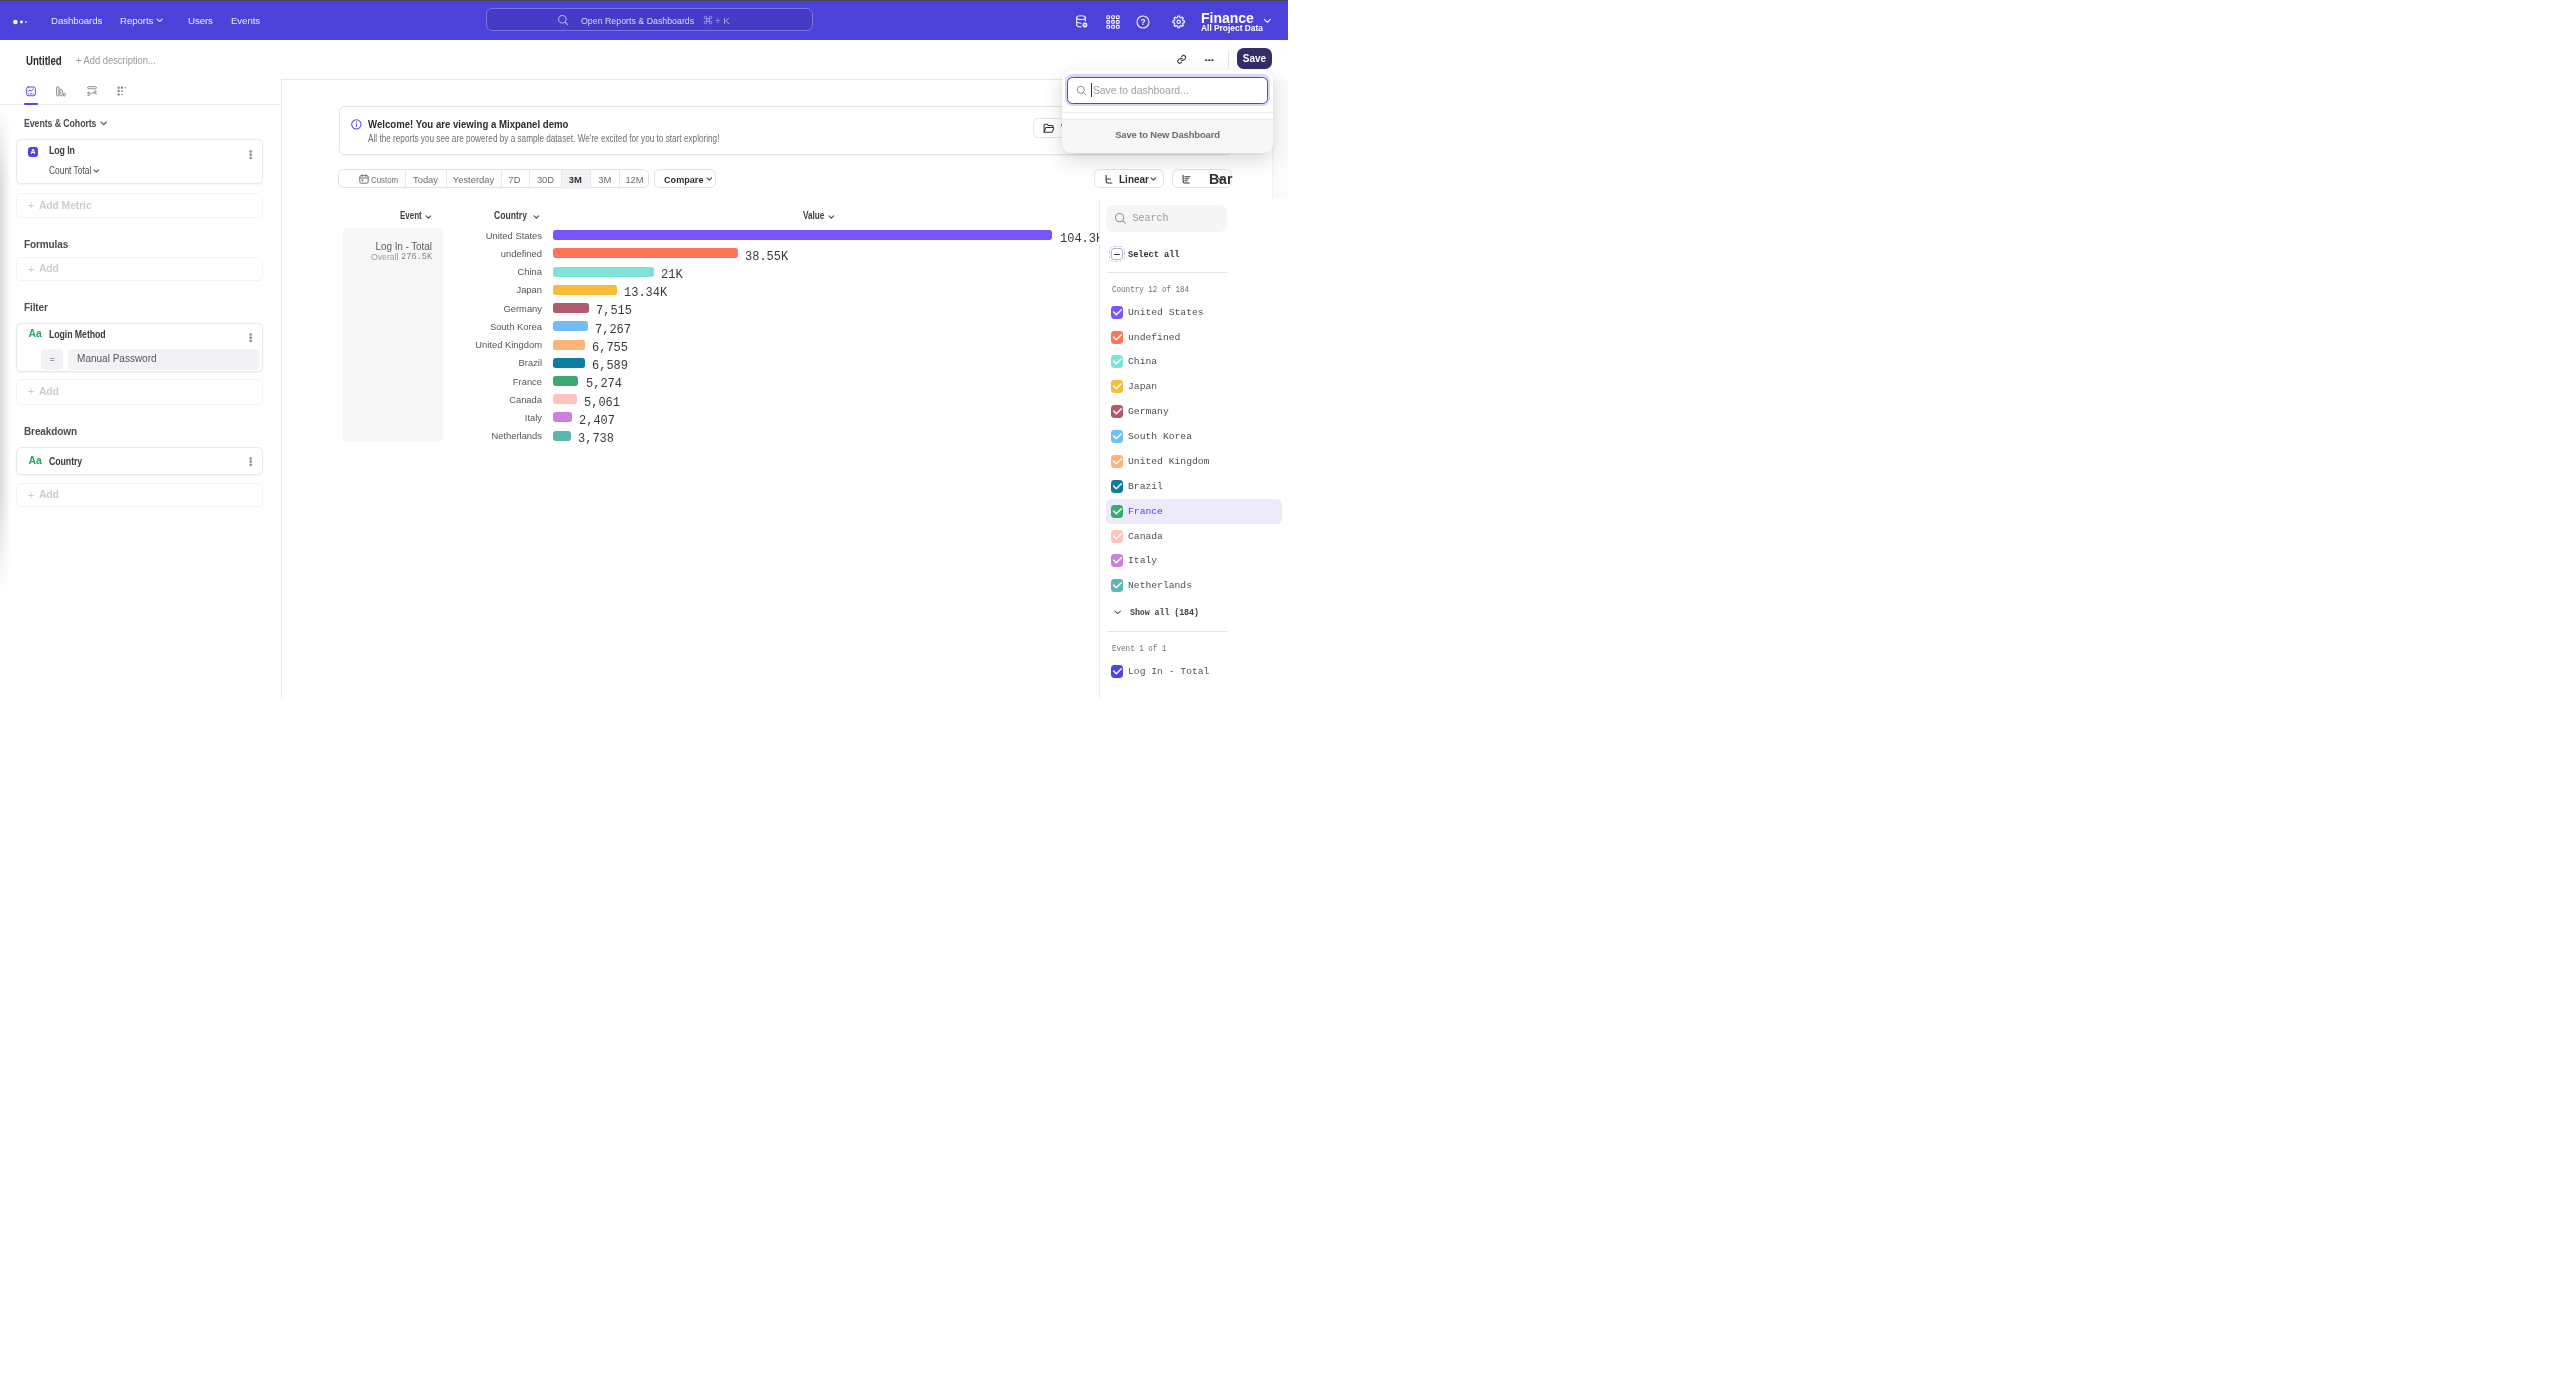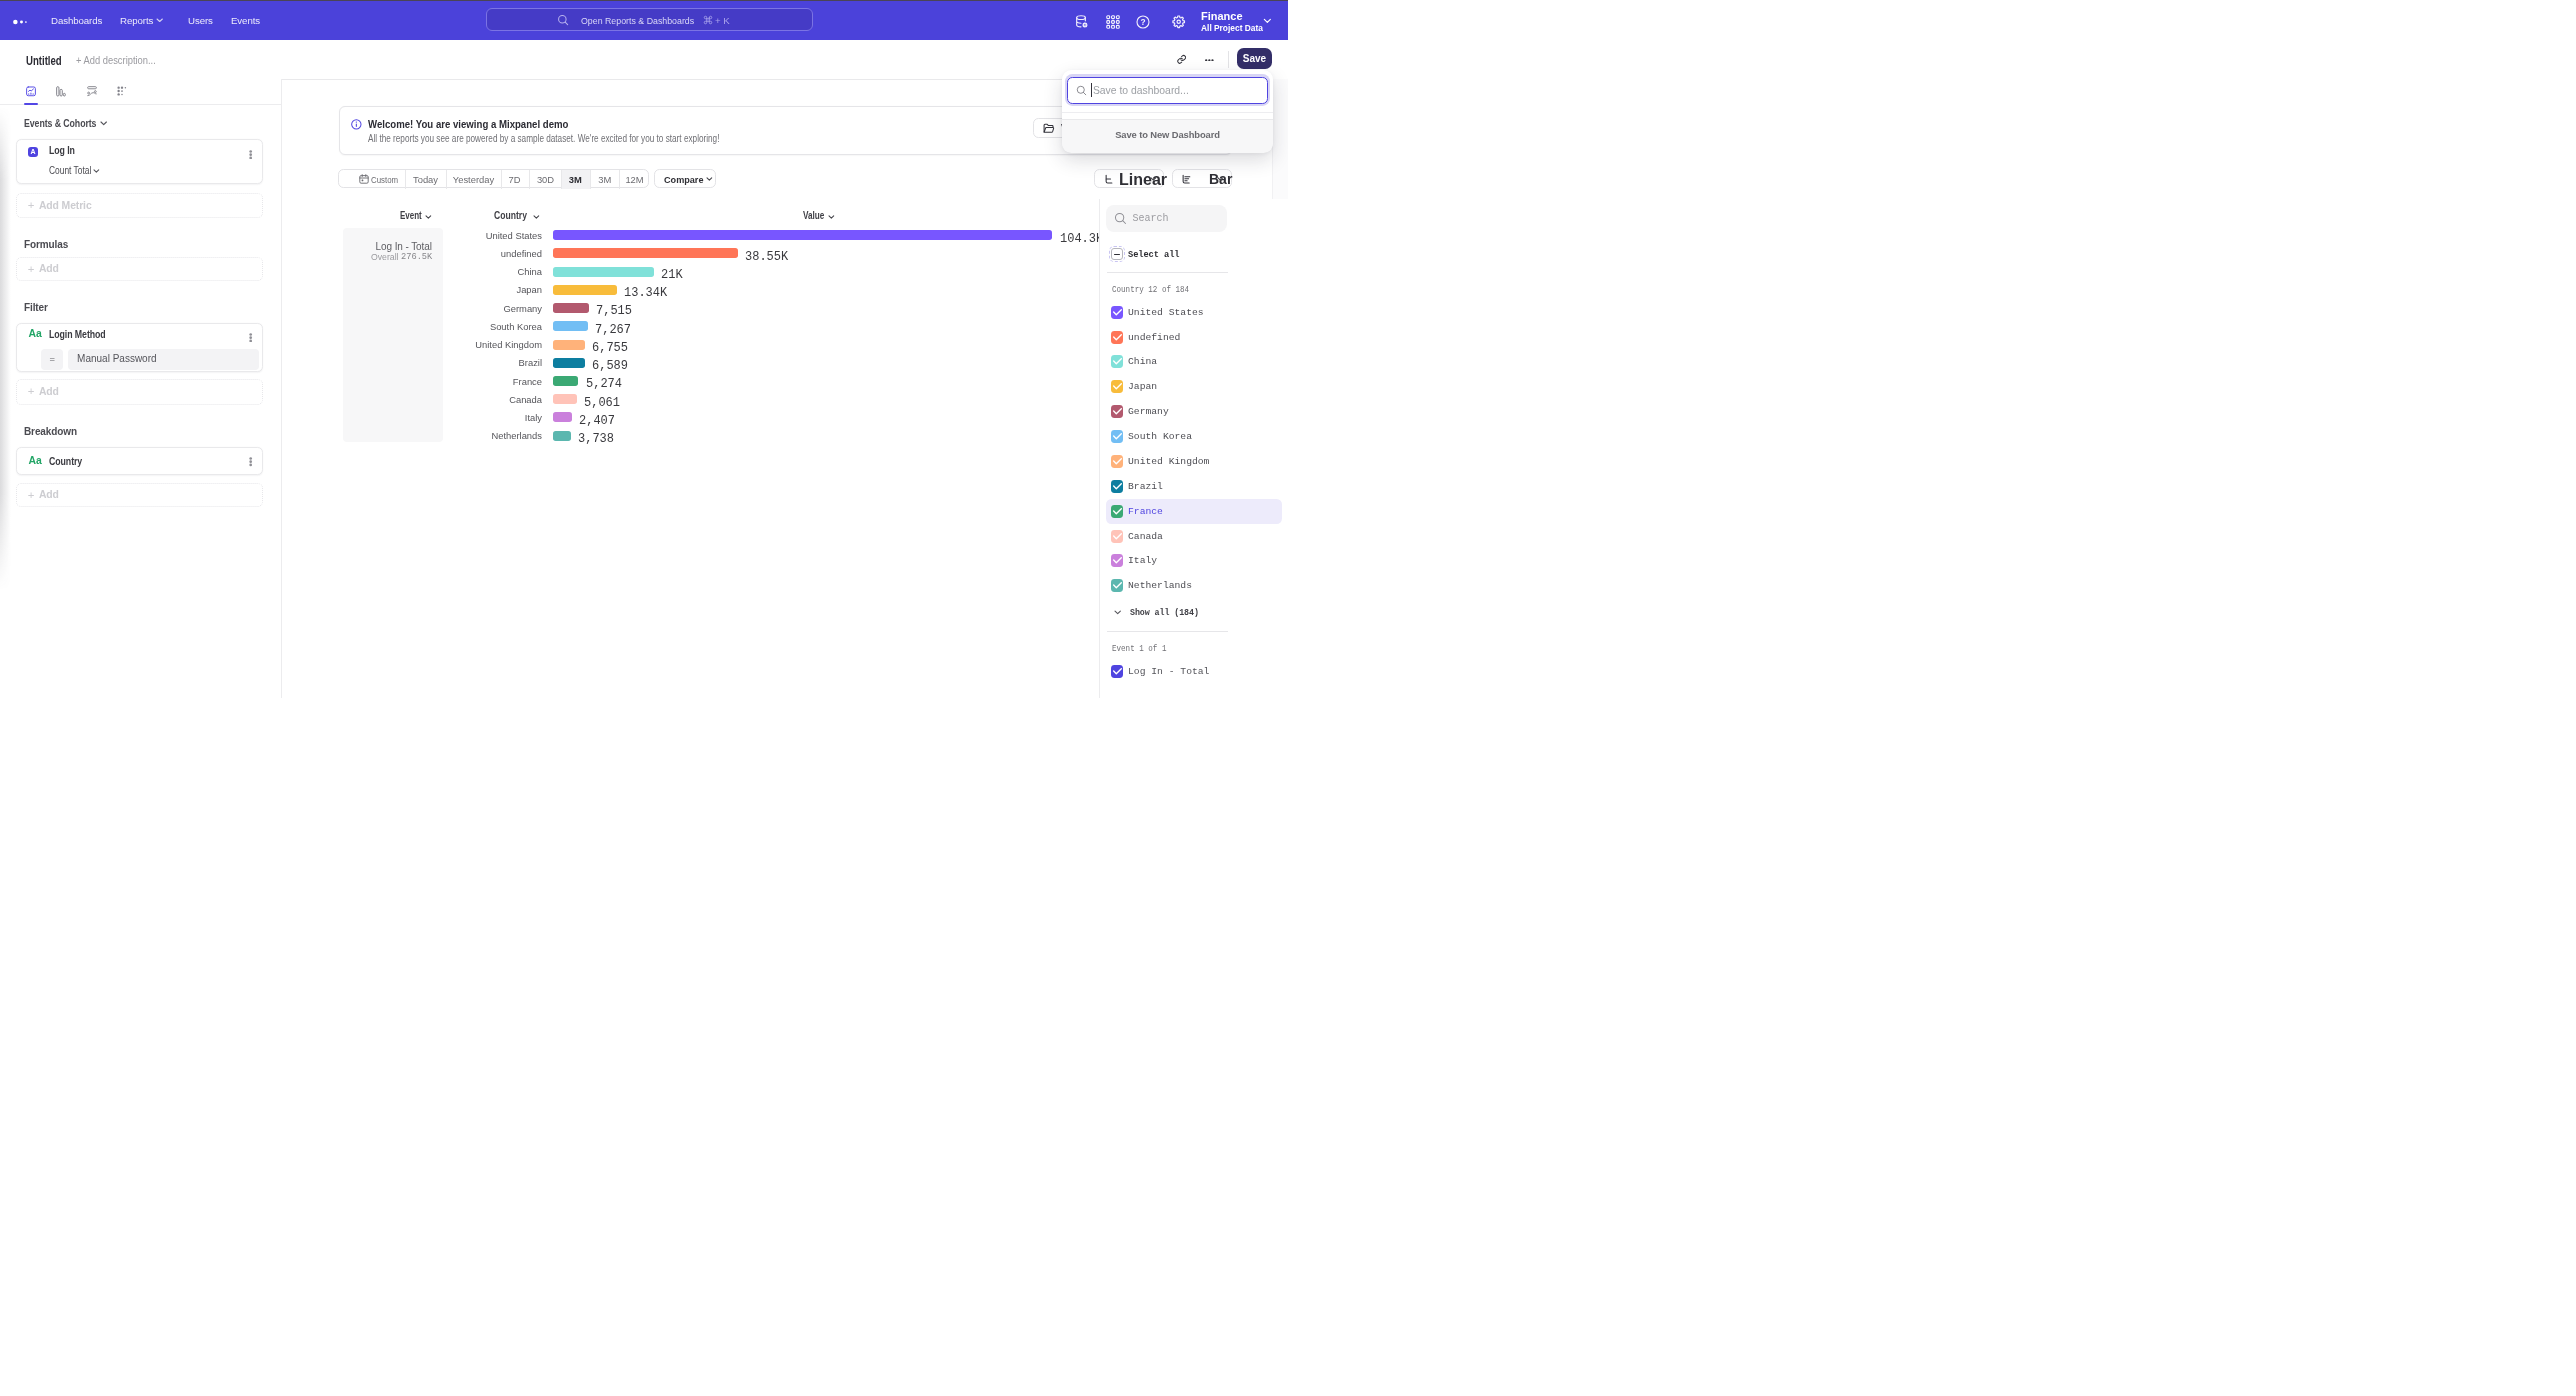--- a/index.html
+++ b/index.html
@@ -84,21 +84,21 @@
       <rect x="15.6" y="15.6" width="4.2" height="4.2" rx="1.2"></rect>
   </svg>
   <svg class="abs" style="left:1136px;top:14px" width="14" height="14" viewBox="0 0 21 21">
     <circle cx="10.5" cy="10.5" r="9" fill="none" stroke="#f1effc" stroke-width="1.7"></circle>
     <text x="10.5" y="15" text-anchor="middle" font-family="Liberation Sans" font-size="12.5" font-weight="700" fill="#f1effc">?</text>
   </svg>
   <svg class="abs" style="left:1171px;top:13.4px" width="15.4" height="15.4" viewBox="0 0 24 24" fill="none" stroke="#f1effc" stroke-width="1.9" stroke-linejoin="round">
     <circle cx="12" cy="12" r="2.6"></circle>
     <path d="M10.7 3.1h2.6l.5 2.3 1.7.7 2-1.3 1.8 1.8-1.3 2 .7 1.7 2.3.5v2.6l-2.3.5-.7 1.7 1.3 2-1.8 1.8-2-1.3-1.7.7-.5 2.3h-2.6l-.5-2.3-1.7-.7-2 1.3-1.8-1.8 1.3-2-.7-1.7-2.3-.5v-2.6l2.3-.5.7-1.7-1.3-2 1.8-1.8 2 1.3 1.7-.7z"></path>
   </svg>
-  <div class="abs" style="left:1201px;top:8.7px;color:#fff;font-size:11px;font-weight:700">Finance</div>
+  <div class="abs" style="left:1201px;top:8.7px;color:#fff;font-size:14px;font-weight:700">Finance</div>
   <div class="abs" style="left:1201px;top:21.5px;color:#fff;font-size:8.4px;font-weight:700">All Project Data</div>
   <svg class="abs" style="left:1263px;top:17.4px" width="8.7" height="6" viewBox="0 0 13 9">
       <polyline points="2,2 6.5,6.5 11,2" fill="none" stroke="#fff" stroke-width="1.8" stroke-linecap="round" stroke-linejoin="round"></polyline>
     </svg>
 </div>
 <div id="hdr" class="abs">
   <div class="abs" style="left:25.5px;top:14px;font-size:12px;font-weight:600;color:#2b2b33;transform:scaleX(0.8);transform-origin:left center">Untitled</div>
   <div class="abs" style="left:76px;top:15.4px;font-size:10.4px;color:#9b9ba0;transform:scaleX(0.9);transform-origin:left center">+ Add description...</div>
   <svg class="abs" style="left:1177px;top:14px" width="9.4" height="10.7" viewBox="0 0 24 24" fill="none" stroke="#33333b" stroke-width="2.6" stroke-linecap="round" stroke-linejoin="round">
     <path d="M10 13a5 5 0 0 0 7.54.54l3-3a5 5 0 0 0-7.07-7.07l-1.72 1.71"></path>
@@ -244,21 +244,21 @@
     <div class="abs" style="left:9.4px;top:0;line-height:19px;font-size:9.7px;font-weight:600;color:#2f2f35;transform:scaleX(0.94);transform-origin:left center">Compare</div>
     <svg class="abs" style="left:51px;top:7.4px" width="6.7" height="4.7" viewBox="0 0 10 7">
         <polyline points="1.5,1.3 5,4.8 8.5,1.3" fill="none" stroke="#44444a" stroke-width="1.6" stroke-linecap="round" stroke-linejoin="round"></polyline>
       </svg>
   </div>
   <div class="chip abs" style="left:813px;top:90px;width:70px;height:19px">
     <svg class="abs" style="left:8.7px;top:4px" width="10.7" height="10.7" viewBox="0 0 16 16" fill="none" stroke="#33333b" stroke-width="1.6" stroke-linecap="round">
       <path d="M3.2 1.8v9.4a2.3 2.3 0 0 0 2.3 2.3h6.3"></path>
         <path d="M3.4 7.5h6.4"></path>
     </svg>
-    <div class="abs" style="left:24px;top:0;line-height:19px;font-size:16px;font-weight:600;color:#2f2f35">Linear</div>
+    <div class="abs" style="left:24px;top:0;line-height:19px;font-size:10px;font-weight:600;color:#2f2f35">Linear</div>
     <svg class="abs" style="left:55px;top:7.4px" width="6.7" height="4.7" viewBox="0 0 10 7">
         <polyline points="1.5,1.3 5,4.8 8.5,1.3" fill="none" stroke="#44444a" stroke-width="1.6" stroke-linecap="round" stroke-linejoin="round"></polyline>
       </svg>
   </div>
   <div class="chip abs" style="left:891px;top:90px;width:60px;height:19px">
     <svg class="abs" style="left:8px;top:4px" width="10.7" height="10.7" viewBox="0 0 16 16" fill="none" stroke="#33333b" stroke-width="1.6" stroke-linecap="round">
       <path d="M3.2 1.8v9.4a2.3 2.3 0 0 0 2.3 2.3h6.8"></path>
         <path d="M5.8 4.2h7.4M5.8 7.1h5.6M5.8 10h3.4"></path>
     </svg>
     <div class="abs" style="left:36px;top:0;line-height:19px;font-size:14px;font-weight:600;color:#2f2f35">Bar</div>

